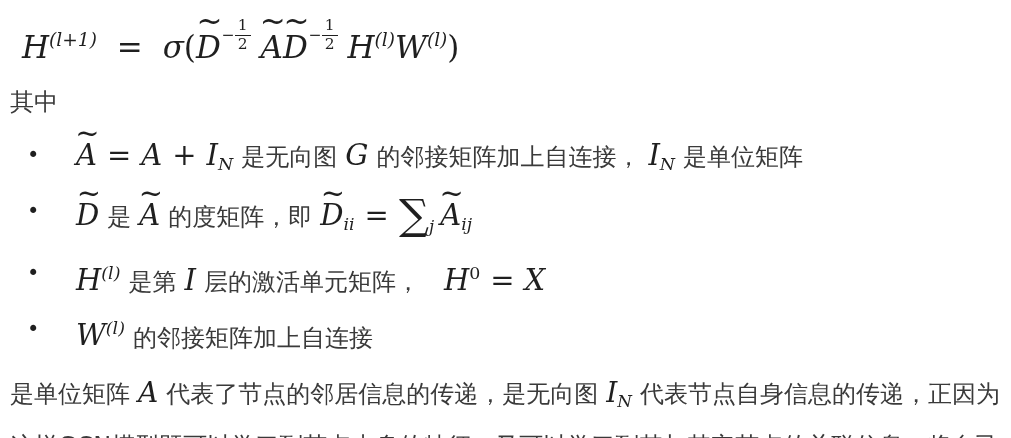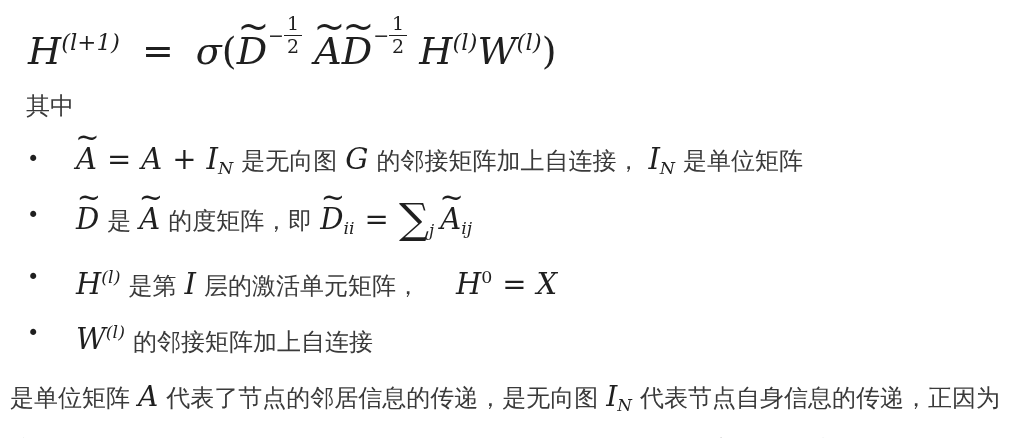--- a/index.html
+++ b/index.html
@@ -54,47 +54,47 @@
   .mfrac { display: inline-block; text-align: center; line-height: 1.08; }
   .mfrac .num { display: block; border-bottom: 1.5px solid currentColor; padding: 0 3px 1px; }
   .mfrac .den { display: block; }
 
   
   .msum { font-style: normal; font-size: 1.45em; position: relative; top: 0.10em; }
   .msumsub { font-size: 0.58em; vertical-align: -0.42em; font-style: italic; }
 
   
   .formula {
-    font-size: 38px;
+    font-size: 31px;
     line-height: 50px;
-    margin: 6px 0 14px 18px;
+    margin: 6px 0 14px 12px;
   }
   .intro {
     font-size: 24px;
     line-height: 32px;
-    margin: 0 0 16px 16px;
+    margin: 0 0 16px 0;
   }
   .bullets { margin: 0; }
   .bullet {
     position: relative;
     padding-left: 58px;
     line-height: 42px;
     min-height: 42px;
     margin-bottom: 5px;
   }
   .bullet .marker {
     position: absolute;
     left: 17px;
     top: 0;
     font-size: 21px;
     color: var(--math, #222);
   }
   .bullet .m { font-size: 29px; margin: 0 8px; }
   .bullet .m:first-of-type { margin-left: 0; }
-  .bullet .m.gap { margin-left: 36px; }
+  .bullet .m.gap { margin-left: 24px; }
   .para {
     font-size: 24px;
     line-height: 45px;
     margin: 12px 0 0 0;
   }
   .para .m { font-size: 28px; margin: 0 8px; }
 </style>
 </head>
 <body>
 

